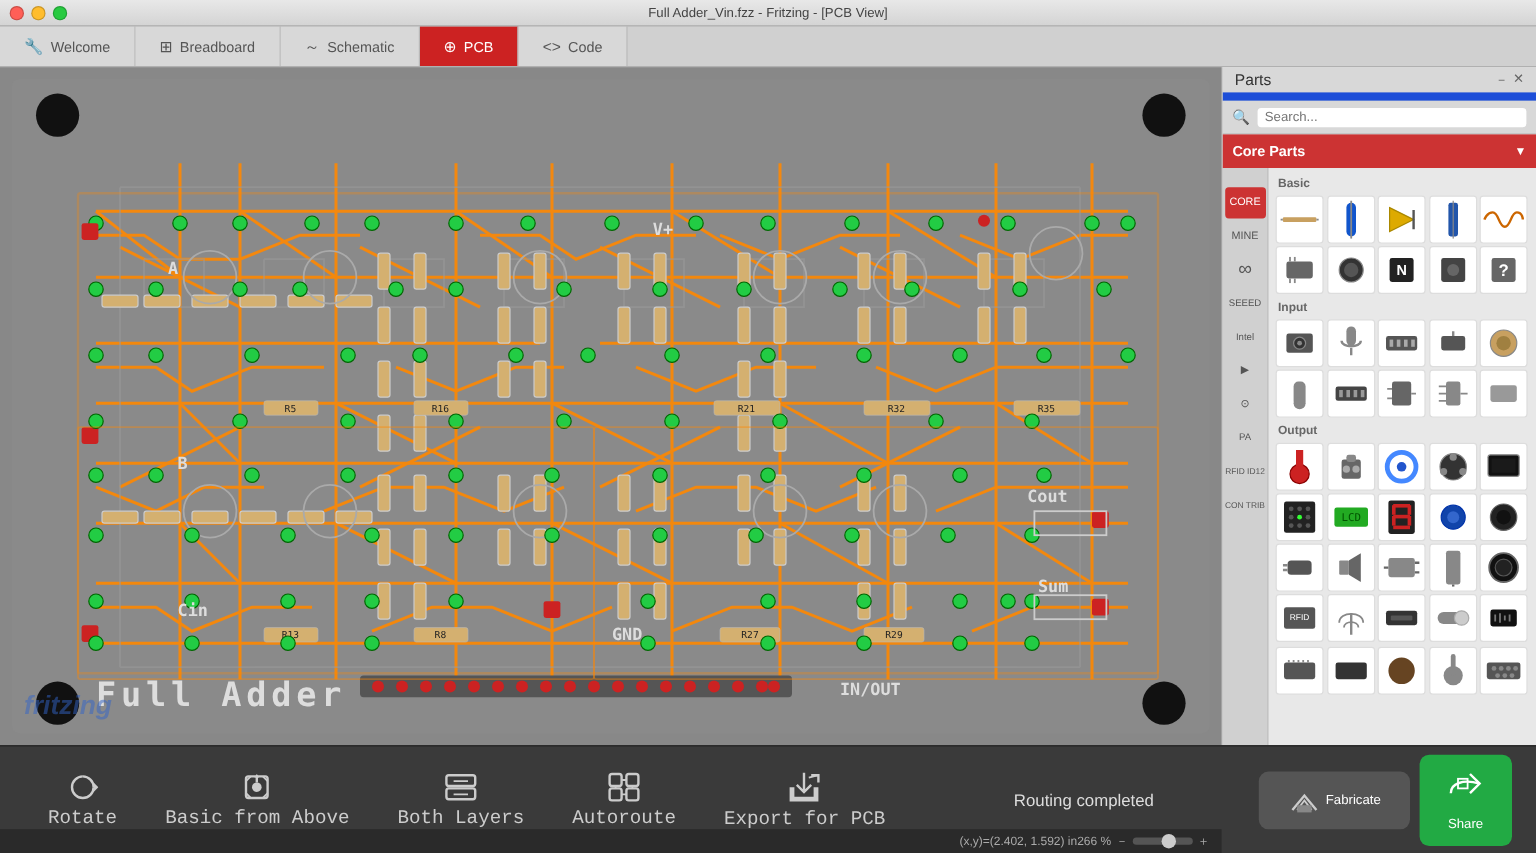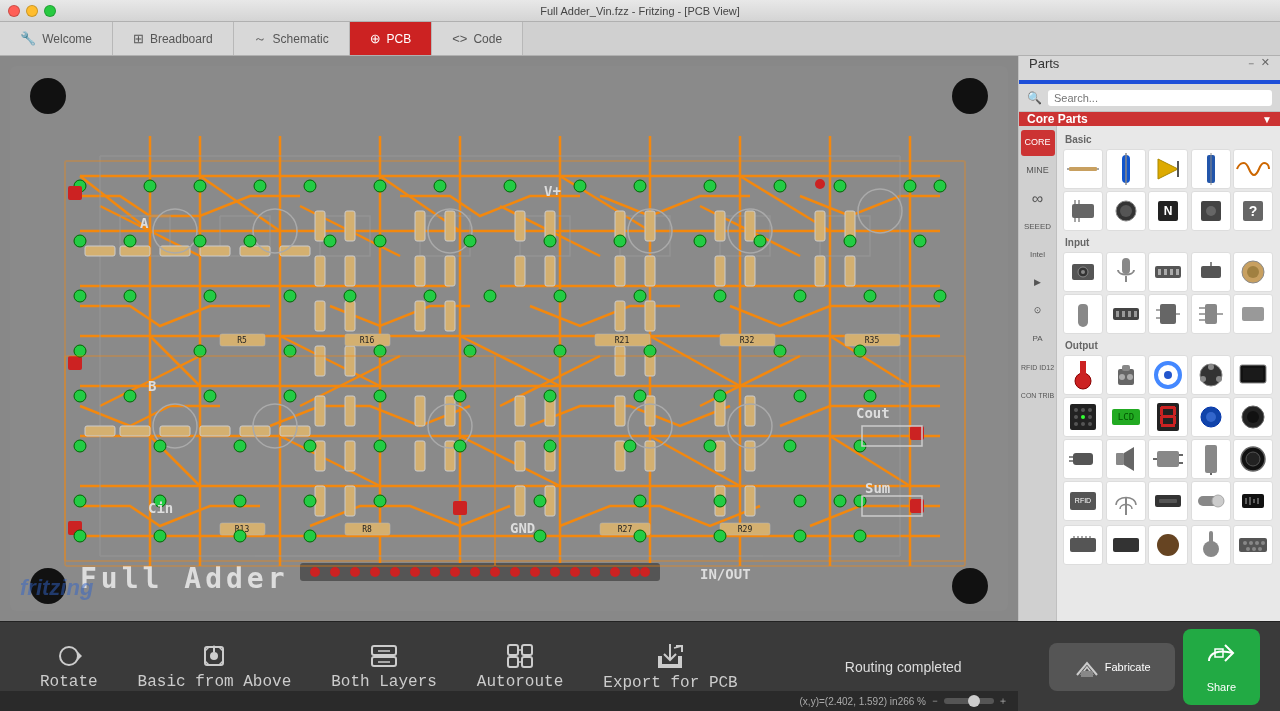--- a/index.html
+++ b/index.html
@@ -73,22 +73,23 @@
     .parts-panel {
       width: 262px;
       background: #e8e8e8;
       border-left: 1px solid #c0c0c0;
       display: flex;
       flex-direction: column;
     }
     .parts-header {
       height: 28px;
       background: #d8d8d8;
-      border-bottom: 4px solid #1d4ed8;
-      display: flex;
+      border-bottom: 7px solid #1d4ed8;
+      display: flex;
+      align-items: center;
       justify-content: space-between;
       padding: 0 10px;
     }
     .parts-title { font-size: 13px; font-weight: 500; color: #333; }
     .parts-controls { display: flex; gap: 4px; }
     .parts-ctrl-btn { font-size: 11px; color: #666; cursor: pointer; }
 
     .parts-search {
       height: 28px;
       background: #d8d8d8;
@@ -103,21 +104,21 @@
       flex: 1;
       border: none;
       background: white;
       border-radius: 3px;
       padding: 2px 6px;
       font-size: 11px;
       outline: none;
     }
 
     .parts-category-header {
-      height: 14px;
+      height: 28px;
       background: #cc3333;
       display: flex;
       align-items: center;
       justify-content: space-between;
       padding: 0 8px;
     }
     .parts-cat-title { font-size: 12px; font-weight: 600; color: white; }
     .parts-cat-arrow { color: white; font-size: 10px; }
 
     .parts-sidebar {
@@ -125,21 +126,21 @@
       flex: 1;
       overflow: hidden;
     }
     .parts-nav {
       width: 38px;
       background: #d0d0d0;
       border-right: 1px solid #c0c0c0;
       display: flex;
       flex-direction: column;
       align-items: center;
-      padding-top: 4px;
+      padding-top: 16px;
       gap: 2px;
     }
     .parts-nav-item {
       width: 34px;
       height: 26px;
       display: flex;
       align-items: center;
       justify-content: center;
       font-size: 9px;
       color: #555;

